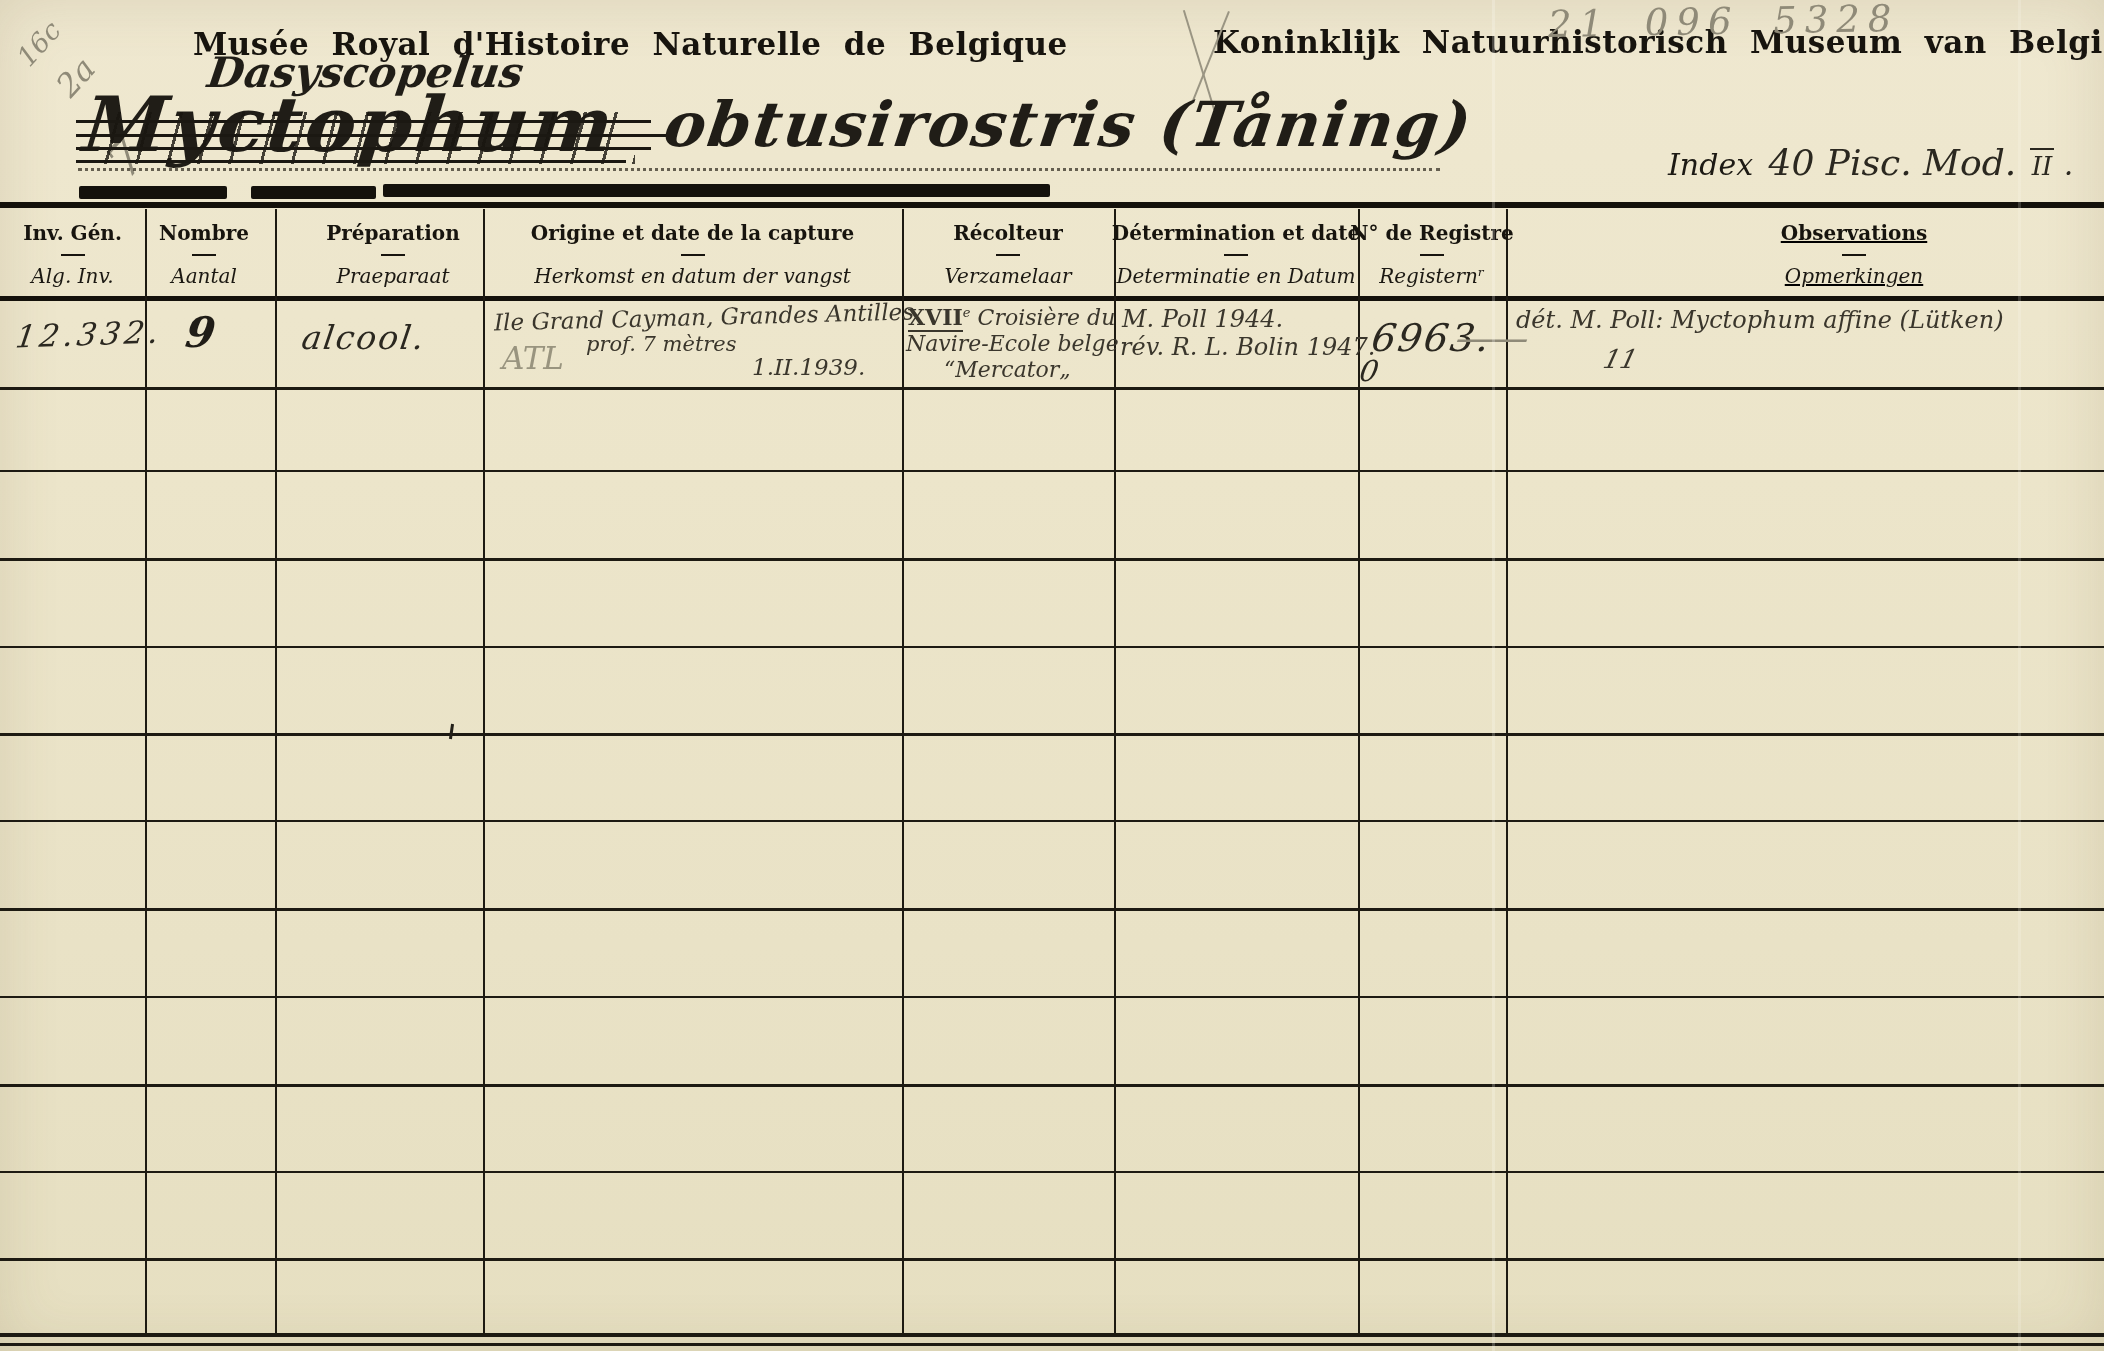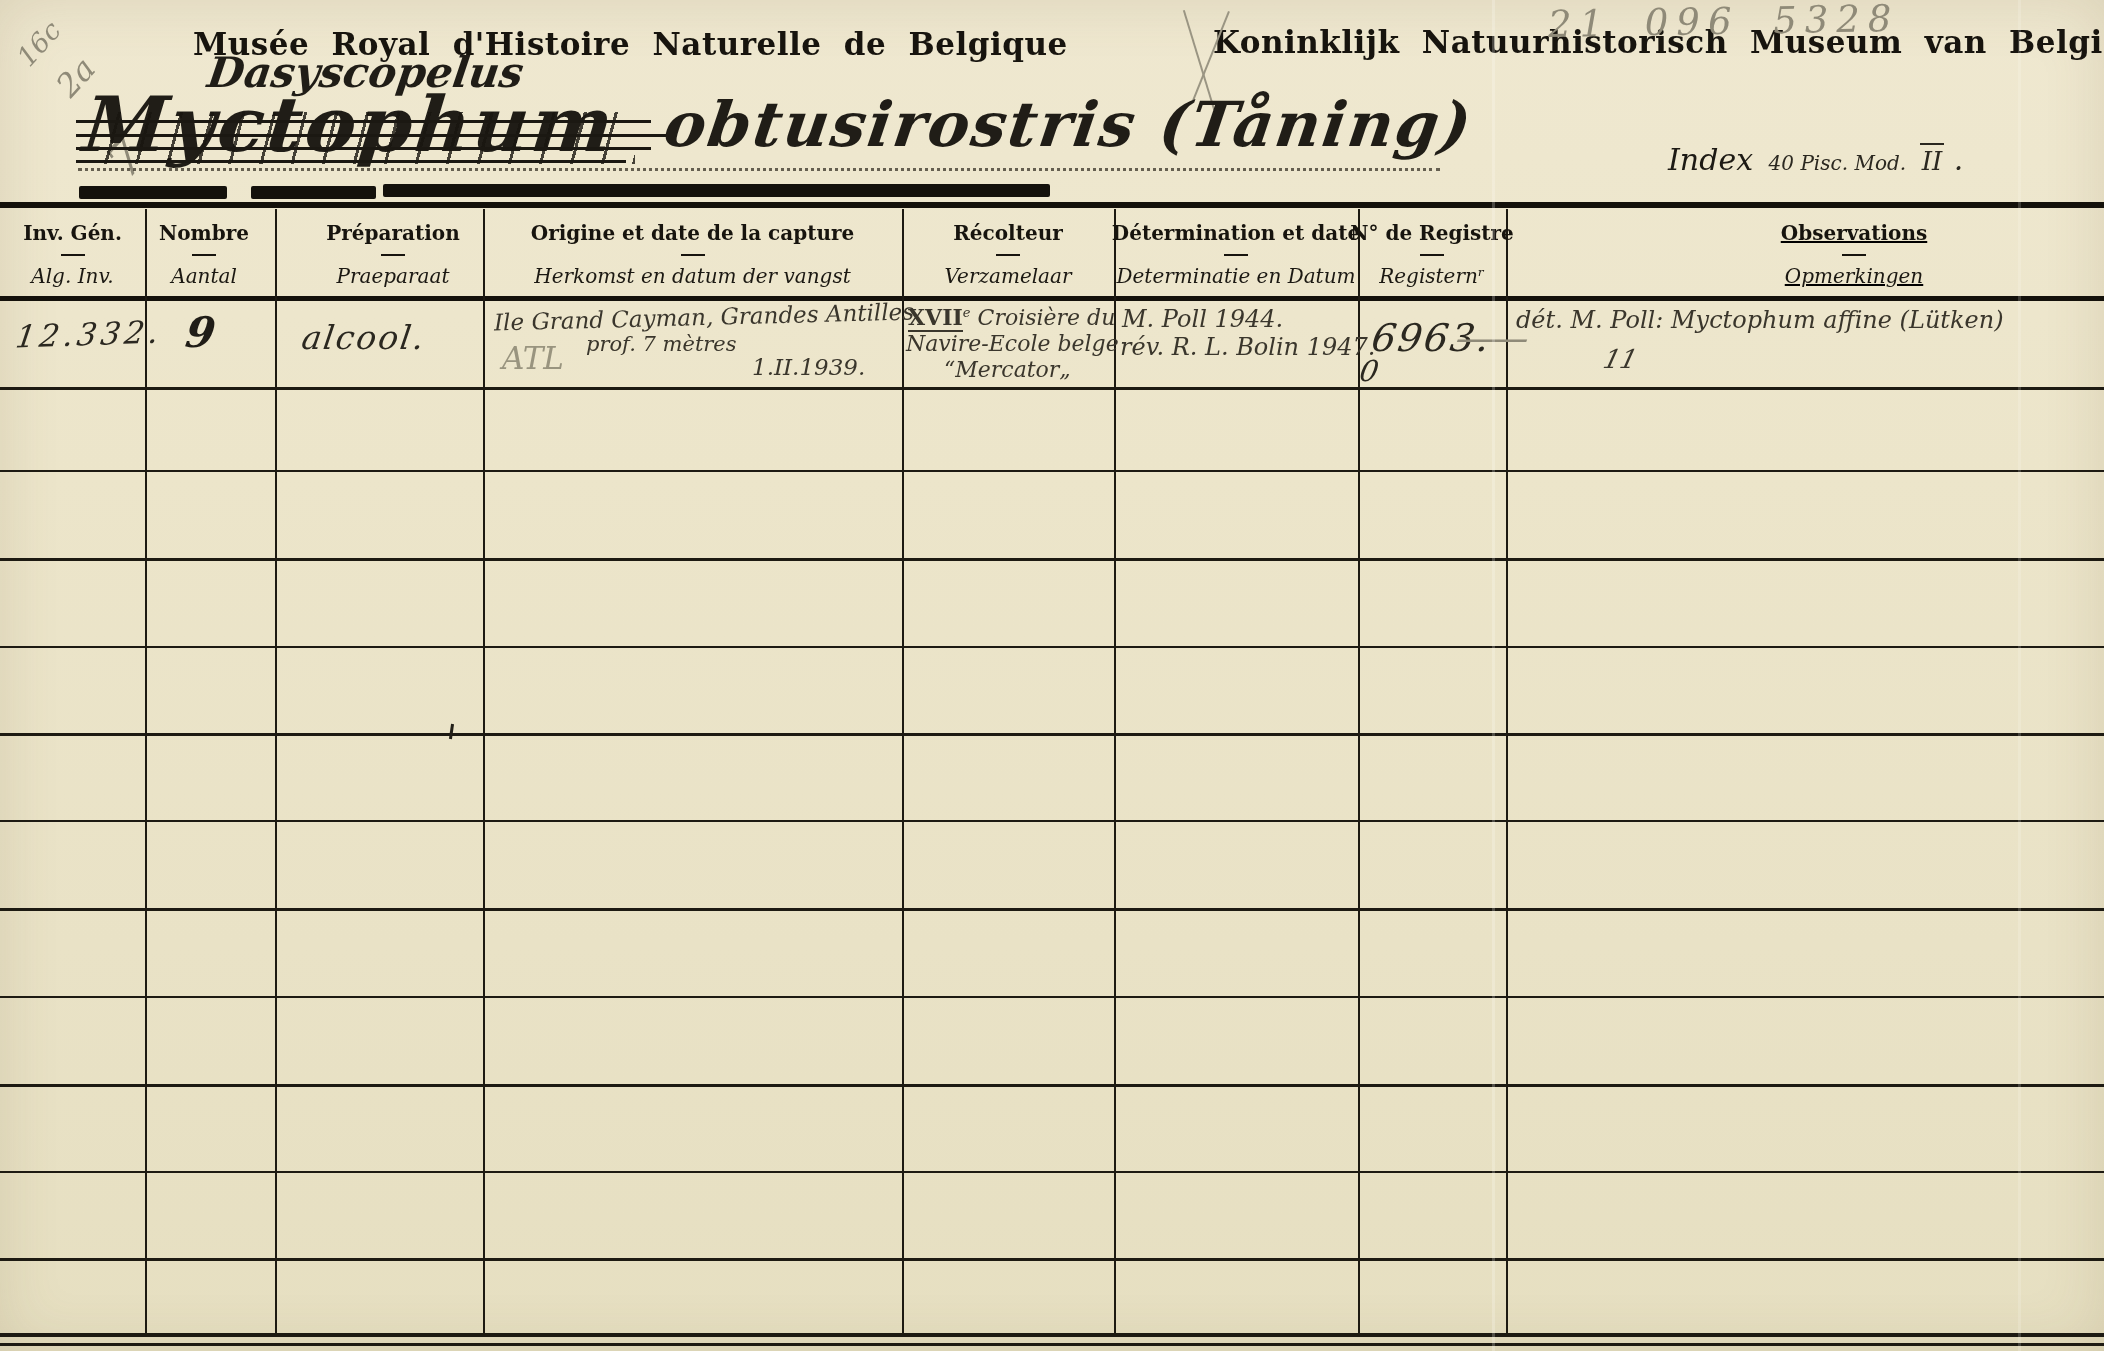--- a/index.html
+++ b/index.html
@@ -78,21 +78,21 @@
   <div class="abs hand-big" style="left:665px;top:88px;font-size:62px;letter-spacing:2px;transform:skewX(-8deg);">obtusirostris (Tåning)</div>
 
   <div class="abs dotted" style="left:78px;top:148px;width:1362px;height:20px;"></div>
 
   <div class="bar" style="left:79px;top:186px;width:148px;"></div>
   <div class="bar" style="left:251px;top:186px;width:125px;"></div>
   <div class="bar" style="left:383px;top:184px;width:667px;"></div>
 
   <div class="abs" style="left:1668px;top:142px;font-size:30px;white-space:nowrap;color:#1d1a14;">
     <span style="font-style:italic;">Index</span>
-    <span class="hand" style="font-size:20px;margin-left:6px;margin-top:7px;">40 Pisc. Mod.</span>
+    <span class="hand" style="font-size:36px;margin-left:6px;margin-top:7px;">40 Pisc. Mod.</span>
     <span class="hand overline" style="font-size:26px;margin-left:4px;">II</span>
     <span class="hand">.</span>
   </div>
 
   <div class="thick" style="top:202px;height:6px;"></div>
 
   <div class="thick" style="top:296px;height:5px;"></div>
 
   <div class="vline" style="left:145px;"></div>
   <div class="vline" style="left:275px;"></div>

